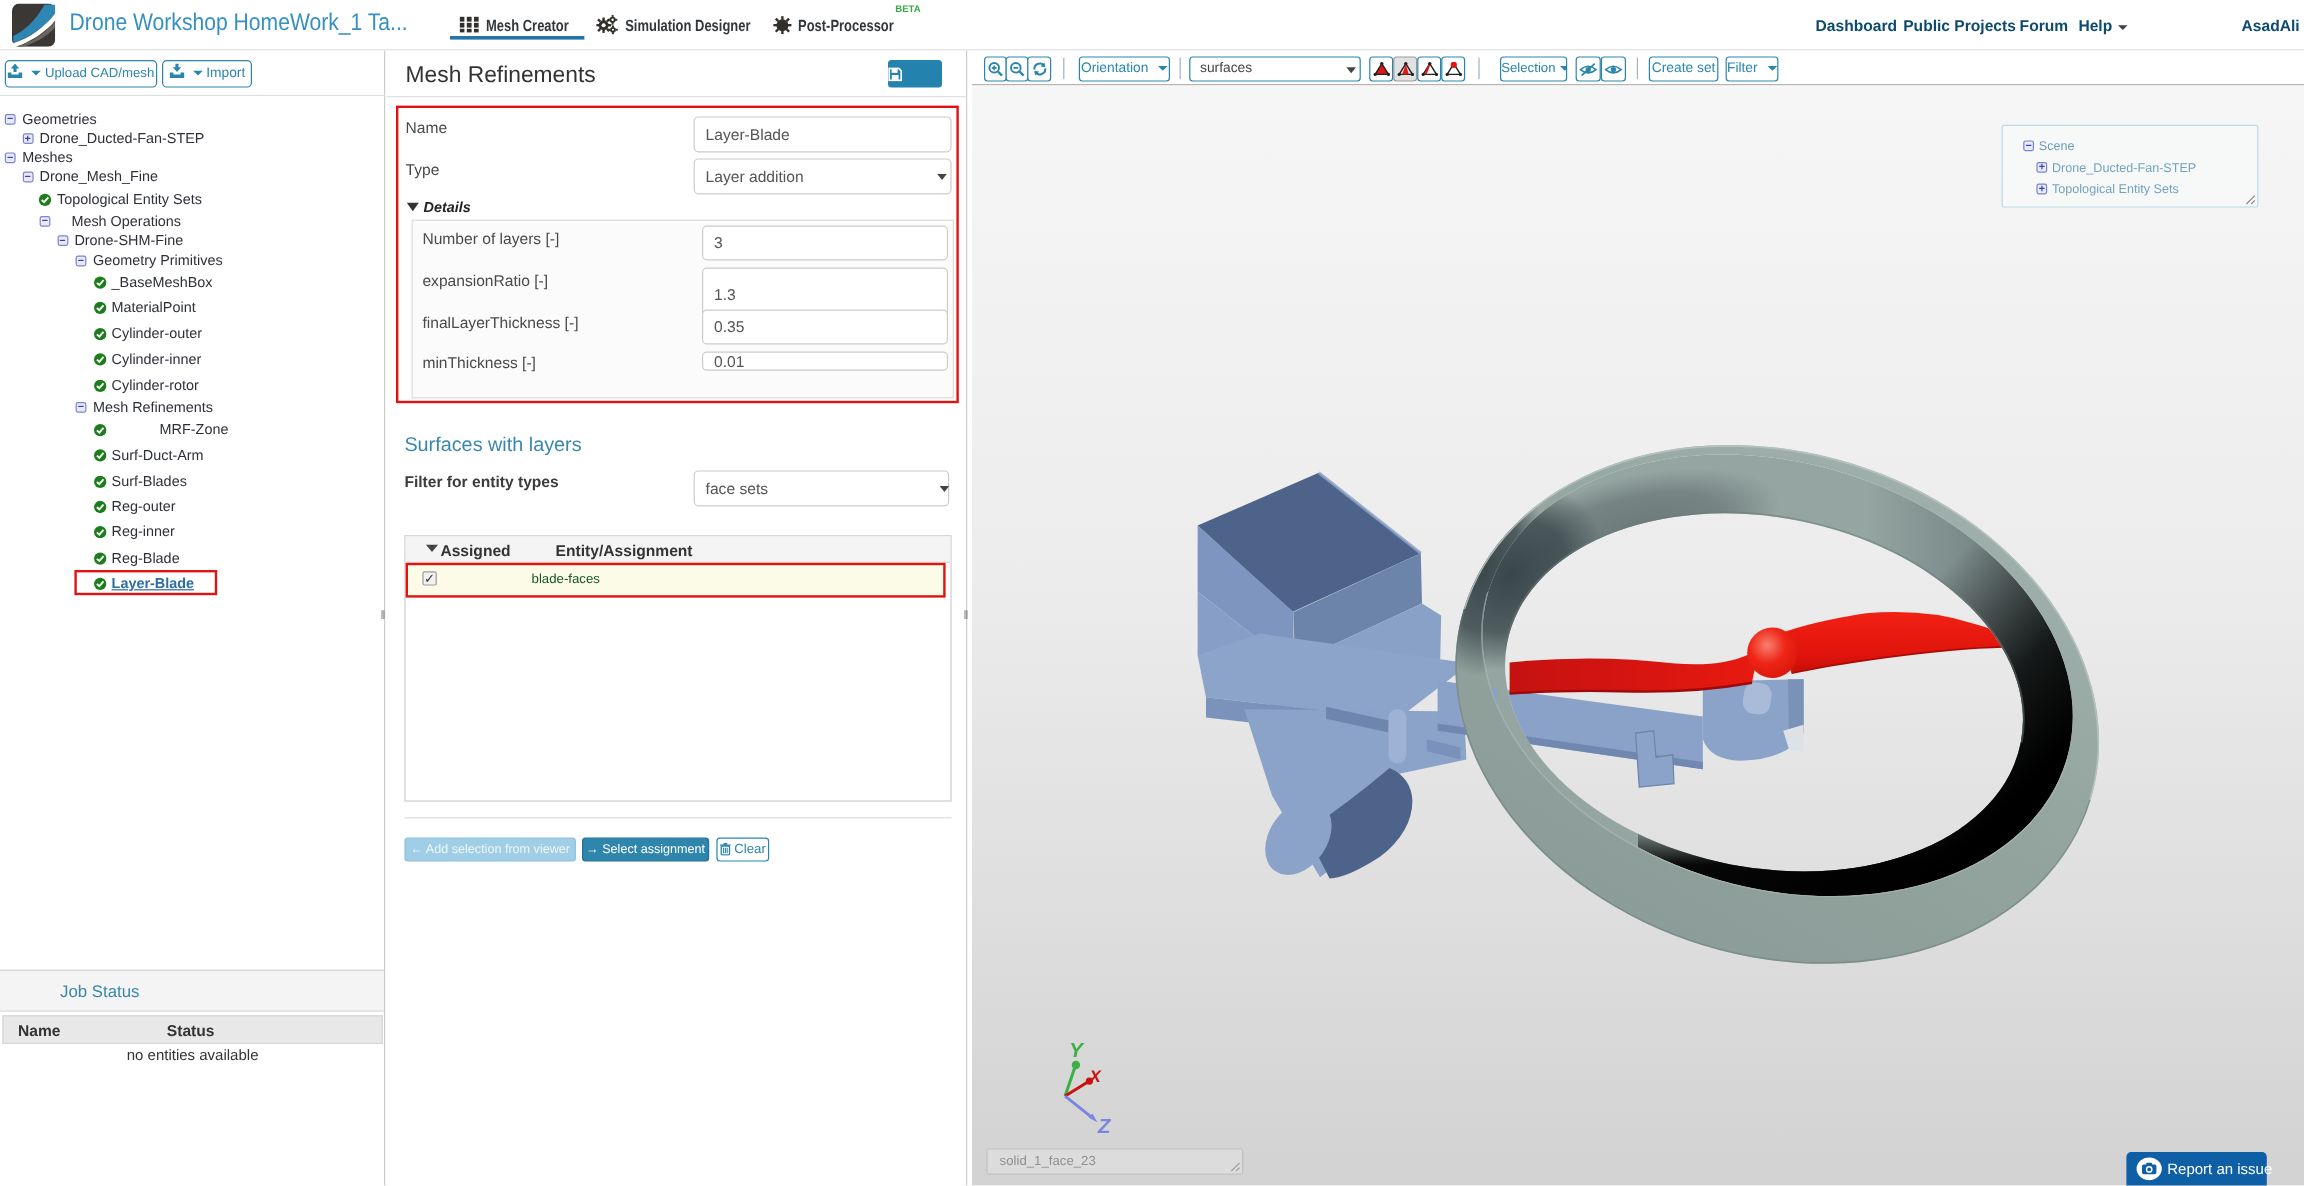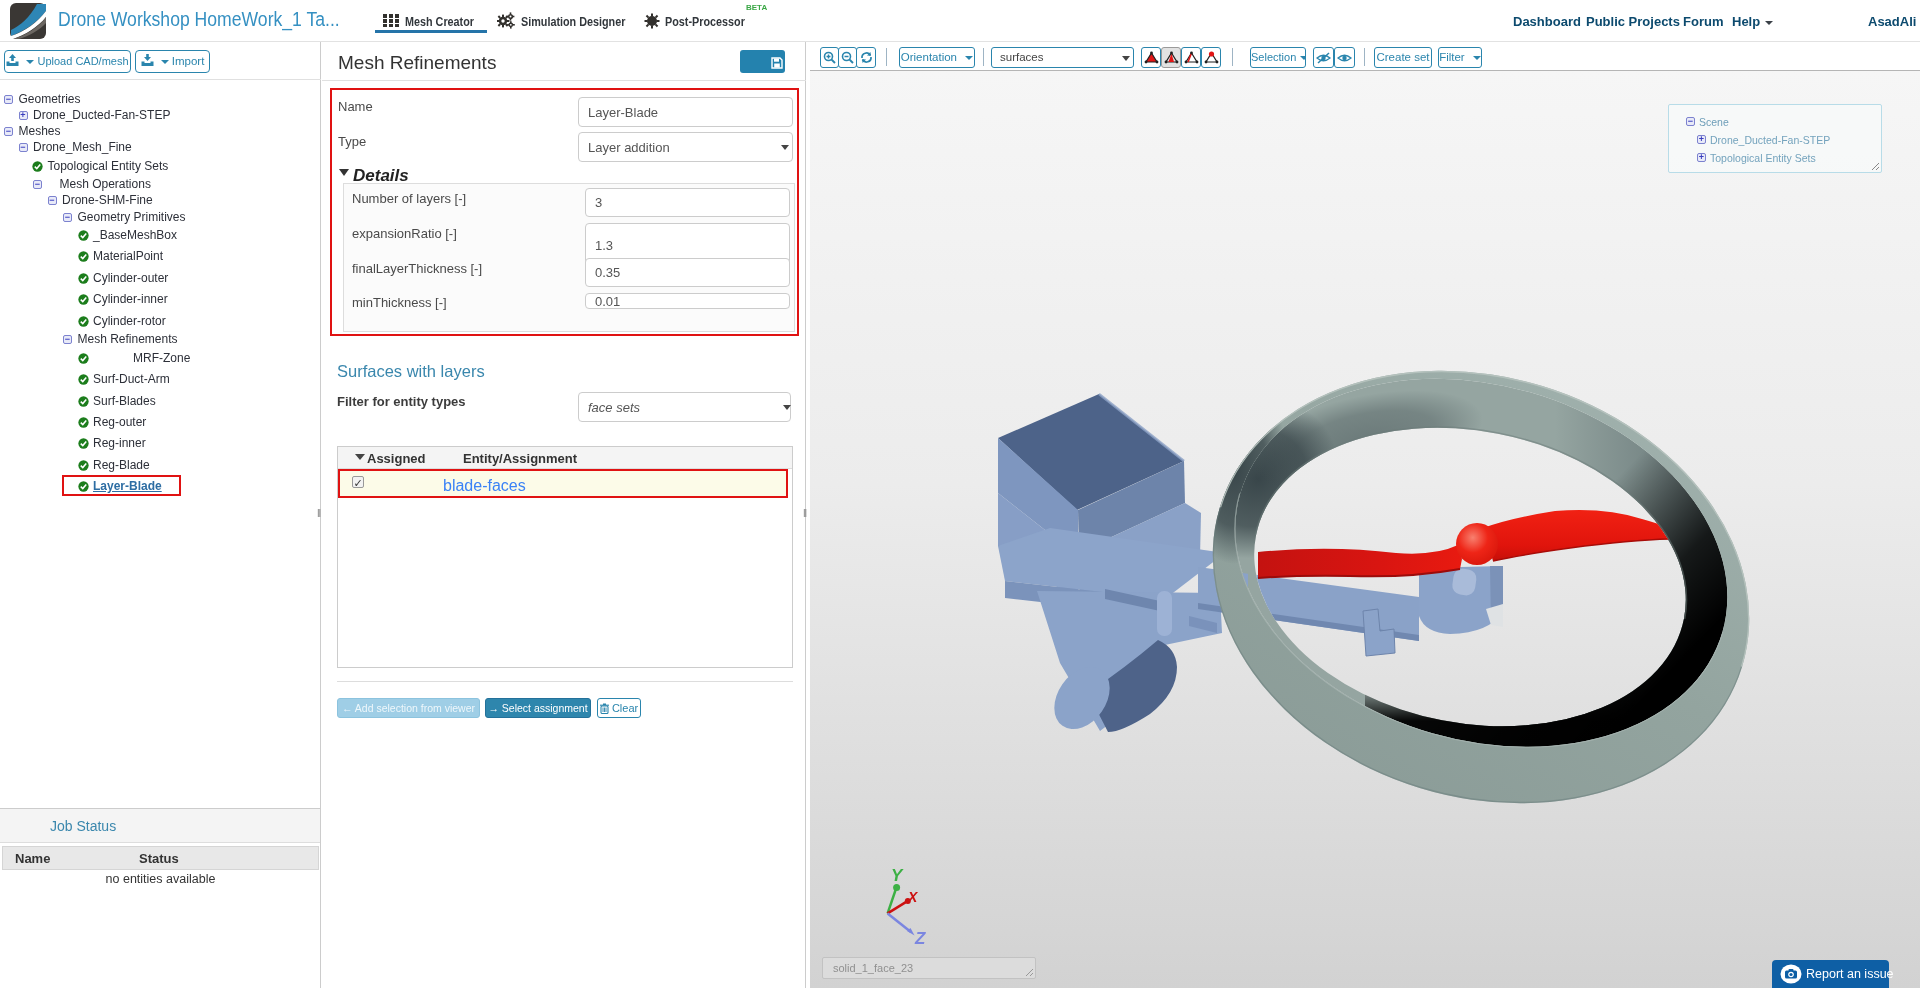--- a/index.html
+++ b/index.html
@@ -225,59 +225,59 @@
     <div style="position:absolute;left:14px;top:9px;font-size:14px;color:#3a87ad;margin-left:36px;">Job Status</div>
     <div style="position:absolute;left:2px;top:37px;width:317px;height:24px;background:#e8e8e8;border:1px solid #d5d5d5;"></div>
     <div style="position:absolute;left:15px;top:42px;font-size:13px;font-weight:700;color:#333;">Name</div>
     <div style="position:absolute;left:139px;top:42px;font-size:13px;font-weight:700;color:#333;">Status</div>
     <div style="position:absolute;left:0;top:63px;width:321px;text-align:center;font-size:12.5px;color:#333;">no entities available</div>
   </div>
 </div>
 
 <div id="midpanel">
   <div style="position:absolute;left:16px;top:10px;font-size:19px;color:#333;">Mesh Refinements</div>
-  <div style="position:absolute;left:418px;top:8px;width:45px;height:23px;background:#2482ae;border-radius:3px;color:#fff;font-size:18px;text-align:right;line-height:23px;">
+  <div style="position:absolute;left:418px;top:8px;width:45px;height:23px;background:#2482ae;border-radius:3px;color:#fff;font-size:14px;text-align:left;line-height:23px;">
     <svg style="vertical-align:-2px;margin-right:2px;" width="12" height="12" viewBox="0 0 12 12">
           <path d="M1 1 H9 L11 3 V11 H1 Z" fill="none" stroke="#fff" stroke-width="1.4"></path>
           <rect x="3" y="1.5" width="5" height="3.2" fill="#fff"></rect>
           <rect x="3.2" y="6.5" width="5.6" height="4" fill="#fff"></rect>
         </svg>Save</div>
   <div style="position:absolute;left:0;top:38px;width:484px;height:1px;background:#e0e0e0;"></div>
 
   <div style="position:absolute;left:8px;top:46px;width:469px;height:248px;border:2px solid #e01212;"></div>
   <div class="lbl" style="left:16px;top:57px;">Name</div>
   <div class="inp" style="left:256px;top:55px;width:215px;height:30px;">Layer-Blade</div>
   <div class="lbl" style="left:16px;top:92px;">Type</div>
   <div class="inp" style="left:256px;top:90px;width:215px;height:30px;">Layer addition</div>
   <div class="selcaret" style="left:459px;top:103px;"></div>
   <div style="position:absolute;left:17px;top:127px;width:0;height:0;border-left:5px solid transparent;border-right:5px solid transparent;border-top:7px solid #333;"></div>
-  <div style="position:absolute;left:31px;top:124px;font-size:17px;font-style:italic;font-weight:700;color:#222;">Details</div>
+  <div style="position:absolute;left:31px;top:124px;font-size:12px;font-style:italic;font-weight:700;color:#222;">Details</div>
   <div style="position:absolute;left:21px;top:141px;width:452px;height:149px;background:#fbfbfb;border:1px solid #ddd;"></div>
   <div class="lbl" style="left:30px;top:149px;">Number of layers [-]</div>
   <div class="inp" style="left:263px;top:146px;width:205px;height:29px;">3</div>
   <div class="lbl" style="left:30px;top:184px;">expansionRatio [-]</div>
   <div class="inp" style="left:263px;top:181px;width:205px;height:45px;">1.3</div>
   <div class="lbl" style="left:30px;top:219px;">finalLayerThickness [-]</div>
   <div class="inp" style="left:263px;top:216px;width:205px;height:29px;">0.35</div>
   <div class="lbl" style="left:30px;top:253px;">minThickness [-]</div>
   <div class="inp" style="left:263px;top:251px;width:205px;height:16px;">0.01</div>
 
   <div style="position:absolute;left:15px;top:320px;font-size:16.5px;color:#3a87ad;">Surfaces with layers</div>
   <div class="lbl" style="left:15px;top:352px;font-weight:700;color:#3c3c3c;">Filter for entity types</div>
-  <div class="inp" style="left:256px;top:350px;width:213px;height:30px;font-style:italic;">face sets</div>
+  <div class="inp" style="left:256px;top:350px;width:213px;height:30px;">face sets</div>
   <div class="selcaret" style="left:461px;top:363px;"></div>
 
   <div style="position:absolute;left:15px;top:404px;width:456px;height:222px;border:1px solid #ccc;background:#fff;"></div>
   <div style="position:absolute;left:16px;top:405px;width:454px;height:22px;background:#f4f4f4;border-bottom:1px solid #ddd;"></div>
   <div style="position:absolute;left:33px;top:412px;width:0;height:0;border-left:5px solid transparent;border-right:5px solid transparent;border-top:6px solid #444;"></div>
   <div style="position:absolute;left:45px;top:409px;font-size:13px;font-weight:700;color:#333;">Assigned</div>
   <div style="position:absolute;left:141px;top:409px;font-size:13px;font-weight:700;color:#333;">Entity/Assignment</div>
   <div style="position:absolute;left:16px;top:427px;width:450px;height:29px;background:#fcfbe8;border:2px solid #e01212;"></div>
   <div style="position:absolute;left:30px;top:434px;width:12px;height:12px;background:#f2f2f2;border:1px solid #999;border-radius:2px;font-size:11px;line-height:12px;color:#333;text-align:center;">✓</div>
-  <div style="position:absolute;left:121px;top:435px;font-size:16px;color:#3b82f6;">blade-faces</div>
+  <div style="position:absolute;left:121px;top:435px;font-size:11px;color:#14532d;">blade-faces</div>
 
   <div style="position:absolute;left:15px;top:639px;width:456px;height:1px;background:#ddd;"></div>
   <div style="position:absolute;left:15px;top:656px;width:143px;height:20px;background:#9fcee6;border:1px solid #8cc3de;border-radius:3px;color:#eef7fb;font-size:10.5px;text-align:center;line-height:19px;white-space:nowrap;">← Add selection from viewer</div>
   <div style="position:absolute;left:163px;top:656px;width:106px;height:20px;background:#2e86ad;border:1px solid #24719a;border-radius:3px;color:#fff;font-size:10.5px;text-align:center;line-height:19px;white-space:nowrap;">→ Select assignment</div>
   <div style="position:absolute;left:275px;top:656px;width:44px;height:20px;background:#fff;border:1px solid #2a85ad;border-radius:3px;color:#2a85ad;font-size:11px;text-align:center;line-height:18px;white-space:nowrap;"><svg width="9" height="11" viewBox="0 0 9 11" style="vertical-align:-2px">
           <rect x="1" y="3" width="7" height="7.5" rx="1" fill="none" stroke="#2a85ad" stroke-width="1.1"></rect>
           <line x1="0" y1="2.2" x2="9" y2="2.2" stroke="#2a85ad" stroke-width="1.1"></line>
           <rect x="3" y="0.5" width="3" height="1.5" fill="#2a85ad"></rect>
           <line x1="3" y1="4.5" x2="3" y2="9" stroke="#2a85ad" stroke-width="0.9"></line>
           <line x1="4.5" y1="4.5" x2="4.5" y2="9" stroke="#2a85ad" stroke-width="0.9"></line>

